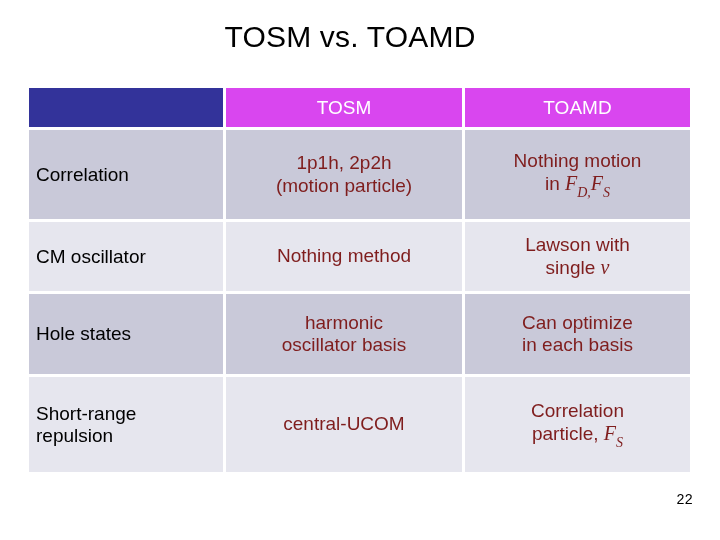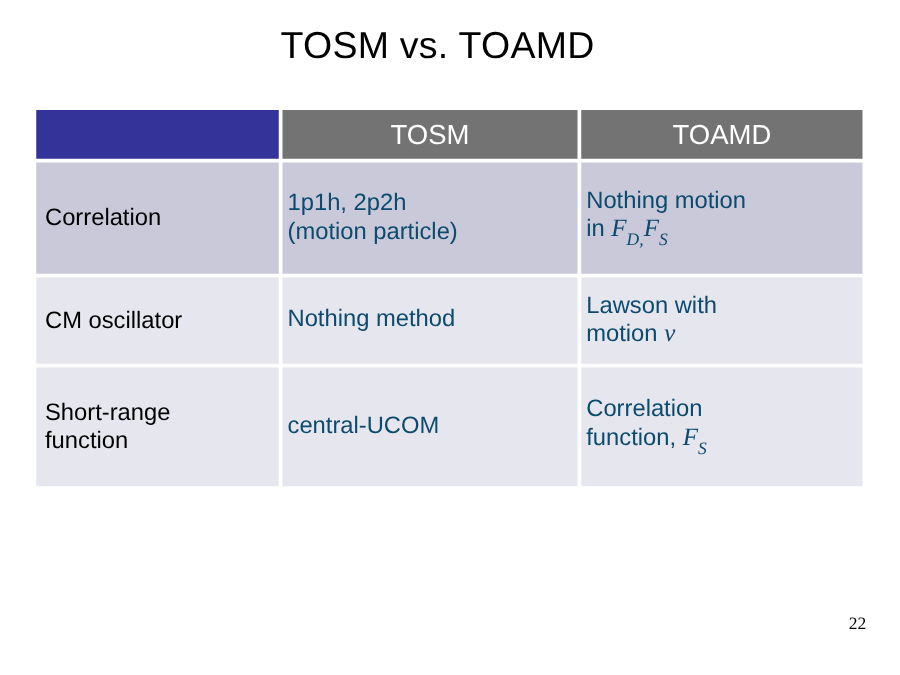--- a/index.html
+++ b/index.html
@@ -53,23 +53,23 @@
     border: 0;
   }
 
   
   col.c1 { width: 194px; }
   col.c2 { width: 236px; }
   col.c3 { width: 225px; }
 
   
   .hdr-cell {
-    background: #737373;
+    background: #d946ef;
     color: #ffffff;
-    font-size: 22px;
+    font-size: 19px;
     font-weight: bold;
     text-align: center;
     height: 39px;
     line-height: 39px;
   }
   .hdr-blank {
     background: #33339a;
     height: 39px;
   }
 
@@ -77,24 +77,24 @@
   .lbl-cell {
     font-weight: bold;
     font-size: 19px;
     color: #000000;
     text-align: left;
     padding-left: 7px !important;
     line-height: 1.14;
   }
   .val-cell {
     font-size: 19px;
-    color: #0c4a6e;
-    text-align: left;
+    color: #7f1d1d;
+    text-align: center;
     line-height: 1.16;
-    padding: 0 4px !important;
+    padding: 0 20px !important;
   }
 
   tr.shade-dark td { background: #c9c9d9; }
   tr.shade-light td { background: #e6e6ee; }
 
   tr.r1 td { height: 89px; }
   tr.r2 td { height: 69px; }
   tr.r3 td { height: 80px; }
   tr.r4 td { height: 95px; }
 
@@ -117,21 +117,21 @@
     font-style: italic;
     font-size: 20px;
   }
 
   .page-number {
     position: absolute;
     right: 27px;
     bottom: 32px;
     font-size: 14px;
     color: #000000;
-    font-family: Liberation Serif, serif;
+    font-family: Liberation Mono, monospace;
   }
 </style>
 </head>
 <body>
 
 <div class="slide">
 
   <div class="slide-title">TOSM vs. TOAMD</div>
 
   <table class="cmp-table">
@@ -157,34 +157,45 @@
           <span>Nothing motion</span><br>
           <span>in </span><span class="mathvar">F</span><span class="mathsub">D,</span><span class="mathvar">F</span><span class="mathsub">S</span>
         </td>
       </tr>
 
       <tr class="shade-light r2">
         <td class="lbl-cell">CM oscillator</td>
         <td class="val-cell">Nothing method</td>
         <td class="val-cell">
           <span>Lawson with</span><br>
-          <span>motion </span><span class="greek">ν</span>
-        </td>
-      </tr>
-
+          <span>single </span><span class="greek">ν</span>
+        </td>
+      </tr>
+
+      <tr class="shade-dark r3">
+        <td class="lbl-cell">Hole states</td>
+        <td class="val-cell">
+          <span>harmonic</span><br>
+          <span>oscillator basis</span>
+        </td>
+        <td class="val-cell">
+          <span>Can optimize</span><br>
+          <span>in each basis</span>
+        </td>
+      </tr>
 
       <tr class="shade-light r4">
         <td class="lbl-cell">
           <span>Short-range</span><br>
-          <span>function</span>
+          <span>repulsion</span>
         </td>
         <td class="val-cell">central-UCOM</td>
         <td class="val-cell">
           <span>Correlation</span><br>
-          <span>function, </span><span class="mathvar">F</span><span class="mathsub">S</span>
+          <span>particle, </span><span class="mathvar">F</span><span class="mathsub">S</span>
         </td>
       </tr>
     </tbody>
   </table>
 
   <div class="page-number">22</div>
 
 </div>
 
 </body></html>

